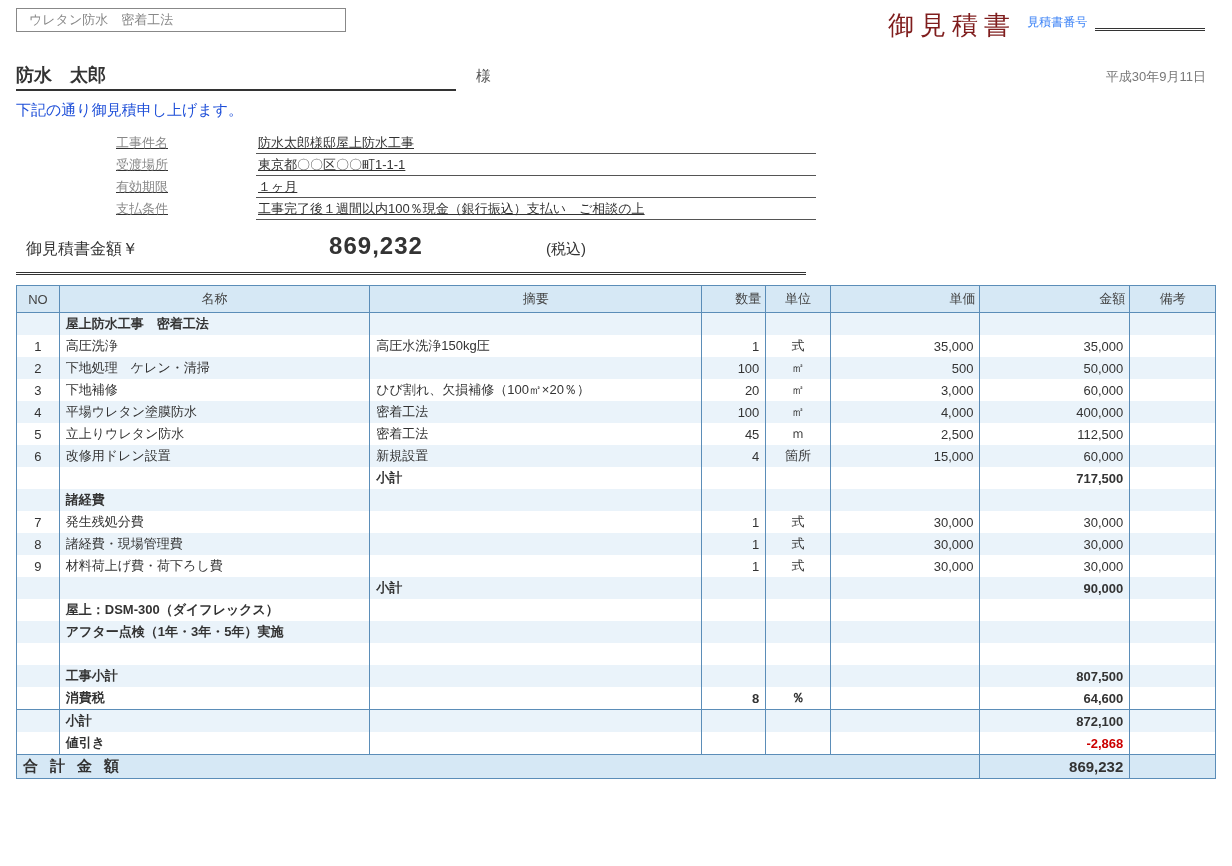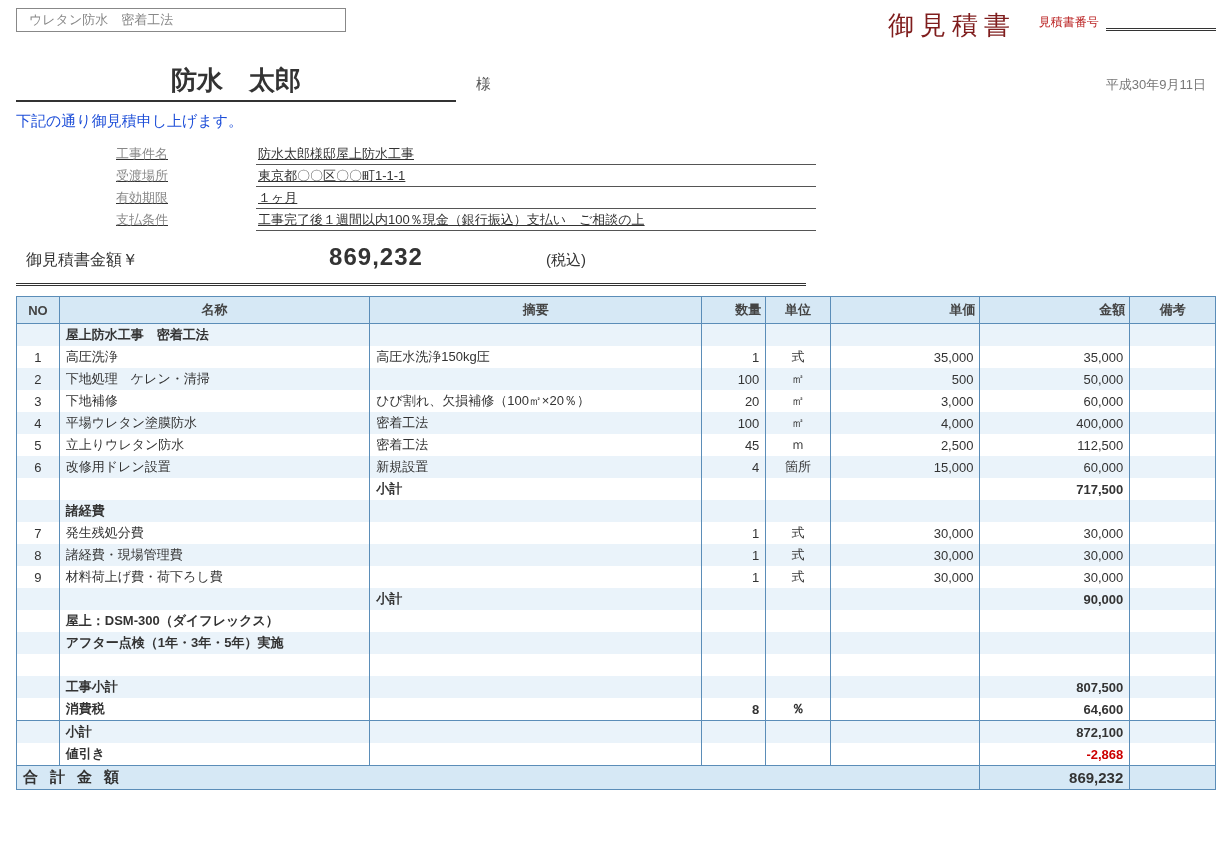--- a/index.html
+++ b/index.html
@@ -24,45 +24,45 @@
     width: 330px;
   }
   .title {
     flex: 1;
     text-align: right;
     font-size: 26px;
     letter-spacing: 6px;
     color: #7f1d1d;
   }
   .quote-no {
-    color: #b91c1c;
+    color: #3b82f6;
     font-size: 12px;
     width: 200px;
-    text-align: right;
+    text-align: center;
     padding-top: 6px;
   }
   .quote-no-line {
     border-bottom: 3px double #333;
     display: inline-block;
     width: 110px;
     vertical-align: bottom;
     margin-left: 4px;
   }
   .customer-row {
     display: flex;
     align-items: baseline;
     margin-top: 20px;
     gap: 20px;
   }
   .customer-name {
-    font-size: 26px;
+    font-size: 18px;
     font-weight: bold;
     width: 440px;
     border-bottom: 2px solid #333;
-    text-align: center;
+    text-align: left;
     padding-bottom: 2px;
   }
   .sama { font-size: 15px; color: #555; }
   .date-right { margin-left: auto; color: #777; font-size: 13px; padding-right: 10px; }
   .intro { margin: 10px 0 14px 0; color: #1d4ed8; font-size: 15px; }
   .info-block { margin-left: 100px; }
   .info-row { display: flex; align-items: baseline; margin-bottom: 2px; text-decoration: underline; }
   .info-label { width: 140px; color: #888; }
   .info-value {
     width: 560px;
@@ -89,21 +89,21 @@
   table.items {
     border-collapse: collapse;
     width: 100%;
     margin-top: 10px;
     font-size: 13px;
   }
   table.items th {
     background: #d6e8f5;
     border: 1px solid #5b8db8;
     padding: 4px 4px;
-    font-weight: bold;
+    font-weight: normal;
     color: #444;
   }
   table.items td {
     border-left: 1px solid #5b8db8;
     border-right: 1px solid #5b8db8;
     padding: 2px 6px;
     height: 22px;
   }
   table.items tr:nth-child(odd) td { background: #eaf3fa; }
   table.items tr:nth-child(even) td { background: #fff; }

